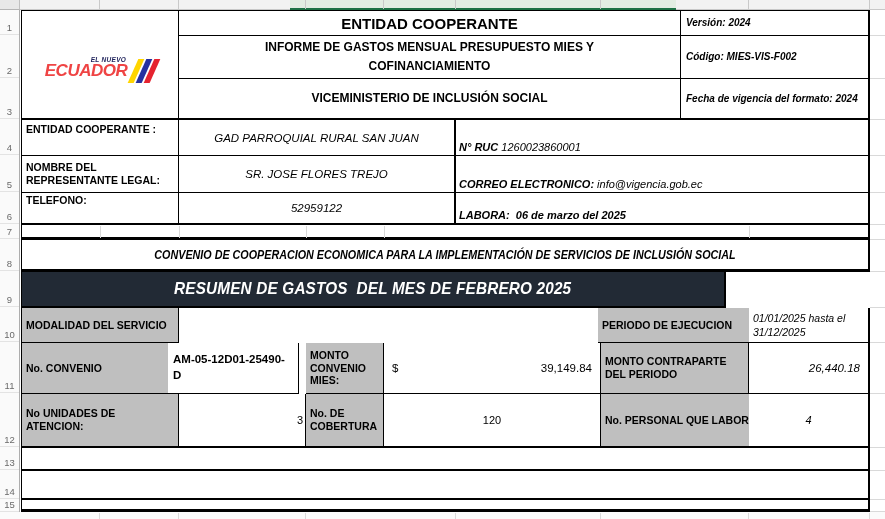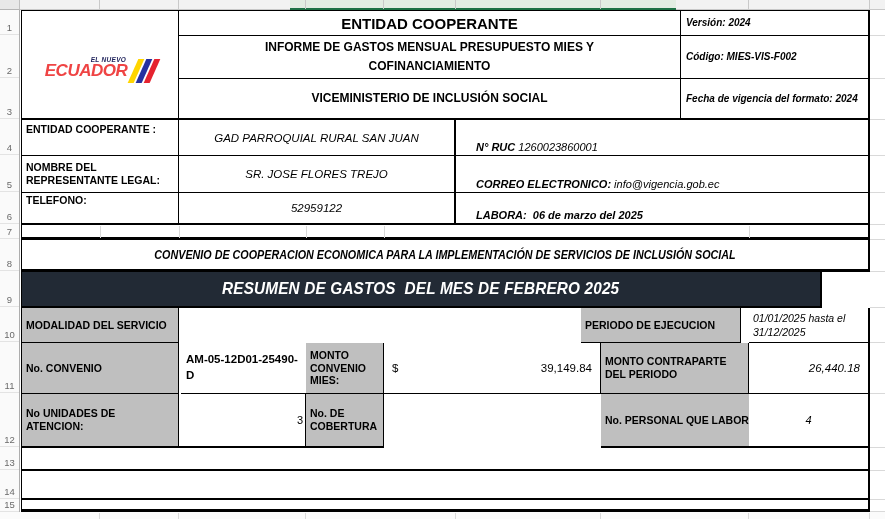--- a/index.html
+++ b/index.html
@@ -21,21 +21,21 @@
   
   .tbl{position:absolute;left:21px;top:10px;width:848px;height:501px;
        border-top:1px solid #000;border-left:1px solid #000;box-sizing:content-box;}
   .c{position:absolute;box-sizing:border-box;background:#fff;display:flex;
      border-right:1px solid #000;border-bottom:1px solid #000;}
   .br2{border-right-width:2px;font-style:italic;} .bb2{border-bottom-width:2px;} .bb3{border-bottom-width:3px;}
   .gray{background:#BFBFBF;}
   .lbl{font-weight:700;font-size:10.5px;line-height:1.2;padding:2px 4px;align-items:center;}
   .vb{padding-bottom:18px;}
   .val{font-size:11.5px;align-items:center;justify-content:center;text-align:center;}
-  .info{font-size:11px;align-items:flex-end;padding:2px 20px;}
+  .info{font-size:11px;align-items:flex-end;padding:2px 3px;}
   .info span{white-space:pre;}
   .b{font-weight:700;}
   .bold-all span{font-weight:700;}
   .title1{font-weight:700;font-size:15px;justify-content:center;align-items:center;}
   .title2{font-weight:700;font-size:12px;justify-content:center;align-items:center;
           text-align:center;line-height:1.55;padding:0 34px;}
   .meta{font-weight:700;font-size:10px;padding:2px 5px;align-items:center;line-height:1.35;}
   .band8{justify-content:center;align-items:center;}
   .band8 span{font-weight:700;font-size:12.5px;transform:scaleX(0.86);white-space:pre;}
   .band9{background:#222A35;color:#fff;justify-content:center;align-items:center;}
@@ -170,38 +170,38 @@
         <div class="fline" style="left:157px"></div>
       <div class="fline" style="left:284px"></div>
         <div class="fline" style="left:362px"></div>
       <div class="fline" style="left:727px"></div>
     </div>
 
     <div class="c band8 br2 bb3" style="left:0;top:229px;width:848px;height:32px">
       <span>CONVENIO DE COOPERACION ECONOMICA PARA LA IMPLEMENTACIÓN DE SERVICIOS DE INCLUSIÓN SOCIAL</span>
     </div>
 
-    <div class="c band9 br2 bb2" style="left:0;top:261px;width:800px;height:36px">
+    <div class="c band9 br2 bb2" style="left:0;top:261px;width:704px;height:36px">
       <span>RESUMEN DE GASTOS  DEL MES DE FEBRERO 2025</span>
     </div>
 
     <div class="c lbl gray" style="left:0;top:297px;width:157px;height:35px">
       <span>MODALIDAD DEL SERVICIO</span>
     </div>
-    <div class="c lbl gray" style="left:559px;top:297px;width:160px;height:35px">
+    <div class="c lbl gray" style="left:576px;top:297px;width:160px;height:35px">
       <span>PERIODO DE EJECUCION</span>
     </div>
     <div class="c perval br2" style="left:727px;top:297px;width:121px;height:35px">
       <span>01/01/2025 hasta el 31/12/2025</span>
     </div>
 
     <div class="c lbl gray" style="left:0;top:332px;width:157px;height:51px">
       <span>No. CONVENIO</span>
     </div>
-    <div class="c convval" style="left:159px;top:332px;width:131px;height:51px">
+    <div class="c convval" style="left:146px;top:332px;width:131px;height:51px">
       <span>AM-05-12D01-25490-D</span>
     </div>
     <div class="c lbl gray" style="left:284px;top:332px;width:78px;height:51px">
       <span>MONTO CONVENIO MIES:</span>
     </div>
     <div class="c money" style="left:362px;top:332px;width:217px;height:51px">
       <span>$</span>
       <span>39,149.84</span>
     </div>
     <div class="c lbl gray" style="left:579px;top:332px;width:148px;height:51px">
@@ -212,20 +212,23 @@
     </div>
 
     <div class="c lbl gray bb2" style="left:0;top:383px;width:157px;height:54px">
       <span>No UNIDADES DE ATENCION:</span>
     </div>
     <div class="c num right bb2" style="left:157px;top:383px;width:127px;height:54px;padding-right:2px">
       <span>3</span>
     </div>
     <div class="c lbl gray bb2" style="left:284px;top:383px;width:78px;height:54px">
       <span>No. DE COBERTURA</span>
+    </div>
+    <div class="c num center bb2" style="left:362px;top:383px;width:217px;height:54px">
+      <span>120</span>
     </div>
     <div class="c lbl gray bb2" style="left:579px;top:383px;width:164px;height:54px">
       <span>No. PERSONAL QUE LABORA</span>
     </div>
     <div class="c num center br2 bb2" style="left:727px;top:383px;width:121px;height:54px">
       <span>4</span>
     </div>
 
     <div class="c br2 bb2" style="left:0;top:437px;width:848px;height:23px"></div>
     <div class="c br2 bb2" style="left:0;top:460px;width:848px;height:29px"></div>

